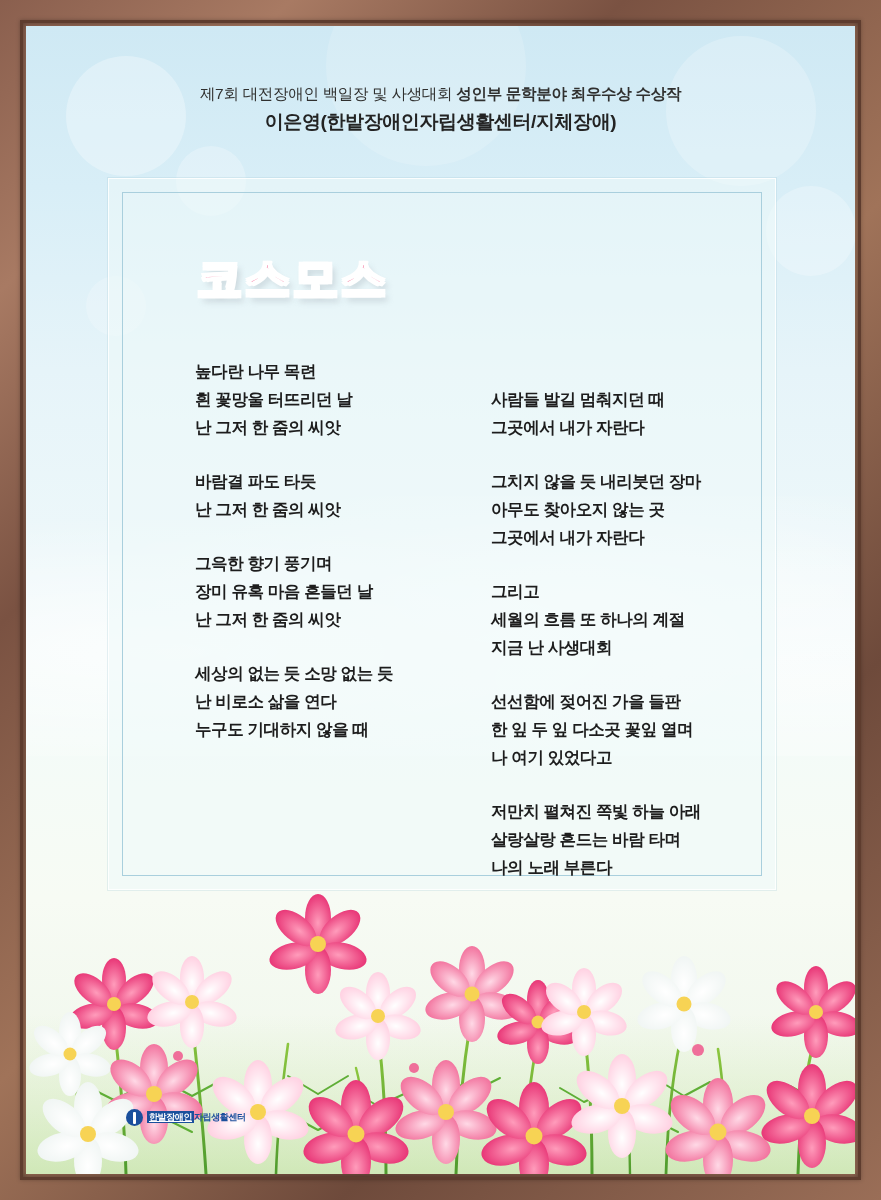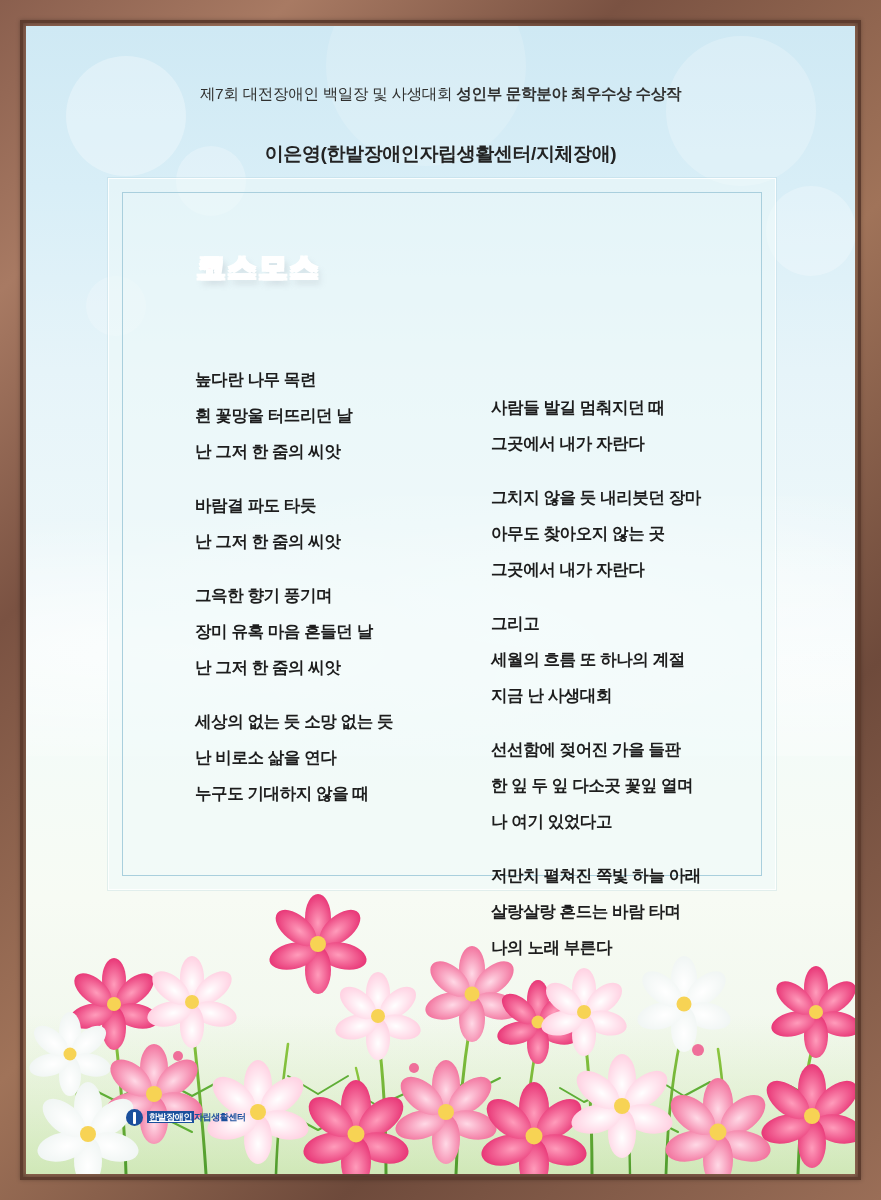--- a/index.html
+++ b/index.html
@@ -91,21 +91,21 @@
   .header .line1 {
     font-size: 15.5px;
     letter-spacing: -0.3px;
     color: #30302f;
     white-space: nowrap;
   }
   .header .line1 .award {
     font-weight: bold;
   }
   .header .line2 {
-    margin-top: 36px;
+    margin-top: 4px;
     font-size: 19px;
     font-weight: bold;
     color: #232323;
     letter-spacing: -0.4px;
   }
 
   
   .card {
     position: absolute;
     left: 82px;
@@ -125,21 +125,21 @@
     bottom: 13px;
     border: 1px solid #a9cfdd;
     box-sizing: border-box;
   }
 
   
   .poem-title {
     position: absolute;
     left: 88px;
     top: 70px;
-    font-size: 28px;
+    font-size: 45px;
     font-weight: bold;
     letter-spacing: 3px;
     color: #f4749c;
     -webkit-text-stroke: 2px #ffffff;
     text-shadow:
       0 0 2px #ffffff,
       2px 2px 0 #ffffff,
       -2px 2px 0 #ffffff,
       2px -2px 0 #ffffff,
       -2px -2px 0 #ffffff,
@@ -165,21 +165,20 @@
   .stanza {
     margin-bottom: 26px;
   }
   .stanza .verse {
     font-size: 16.5px;
     line-height: 28px;
     color: #1d1d1d;
     font-weight: bold;
     letter-spacing: -0.4px;
     white-space: nowrap;
-    margin-top: 8px;
   }
 
   
   .meadow {
     position: absolute;
     left: 0;
     bottom: 0;
     width: 829px;
     height: 330px;
     pointer-events: none;

